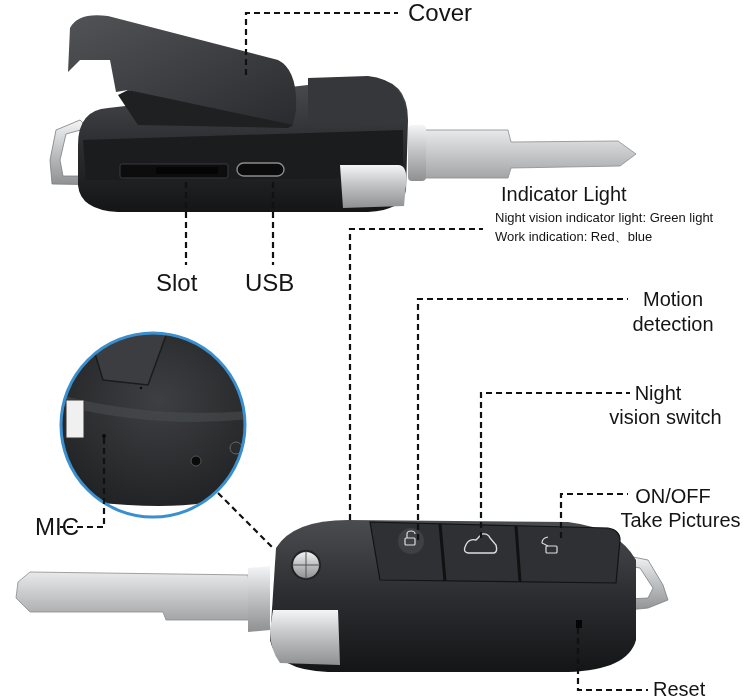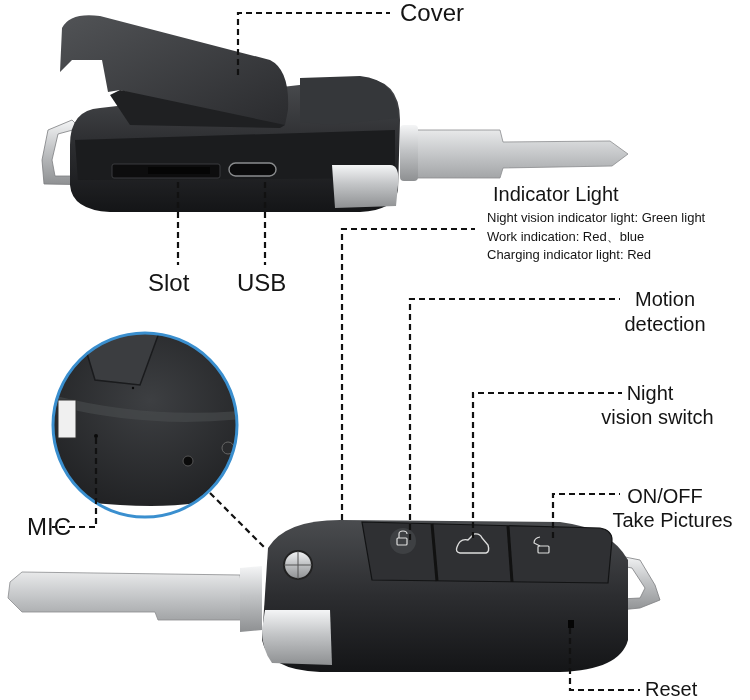--- a/index.html
+++ b/index.html
@@ -1,18 +1,18 @@
 <!DOCTYPE html>
 <html><head>
   <meta charset="utf-8">
   <style>
     html, body { margin: 0; padding: 0; background: #ffffff; }
     body { width: 750px; height: 700px; position: relative; overflow: hidden;
            font-family: "Liberation Sans", "DejaVu Sans", sans-serif; color: #111; }
-    .stage { position: absolute; left: 0; top: 0; width: 686px; height: 700px; }
+    .stage { position: absolute; left: 8px; top: 0; width: 686px; height: 700px; }
     .label { position: absolute; color: #141414; line-height: 1.1; white-space: nowrap; }
     .lbl-lg { font-size: 24px; }
     .lbl-md { font-size: 20px; }
     .lbl-sm { font-size: 13px; line-height: 1.25; }
     .center { text-align: center; }
     svg { position: absolute; left: 0; top: 0; }
   </style>
 </head>
 <body>
 
@@ -144,21 +144,20 @@
   </svg>
 
   <div class="label lbl-lg" style="left:400px; top:0px;">Cover</div>
 
   <div class="label lbl-lg" style="left:148px; top:270px;">Slot</div>
   <div class="label lbl-lg" style="left:237px; top:270px;">USB</div>
 
   <div class="label lbl-md" style="left:487px; top:183px;margin-left:6px;">Indicator Light</div>
   <div class="label lbl-sm" style="left:487px; top:210px;">Night vision indicator light: Green light</div>
   <div class="label lbl-sm" style="left:487px; top:229px;">Work indication: Red、blue</div>
-  <div class="label lbl-sm" style="left:487px; top:247px;">Charging indicator light: Red</div>
 
   <div class="label lbl-md center" style="left:615px; top:288px; width:100px;">Motion</div>
   <div class="label lbl-md center" style="left:610px; top:313px; width:110px;">detection</div>
 
   <div class="label lbl-md center" style="left:625px; top:382px; width:50px;">Night</div>
   <div class="label lbl-md center" style="left:595px; top:406px; width:125px;">vision switch</div>
 
   <div class="label lbl-md center" style="left:620px; top:485px; width:90px;">ON/OFF</div>
   <div class="label lbl-md center" style="left:605px; top:509px; width:135px;">Take Pictures</div>
 

